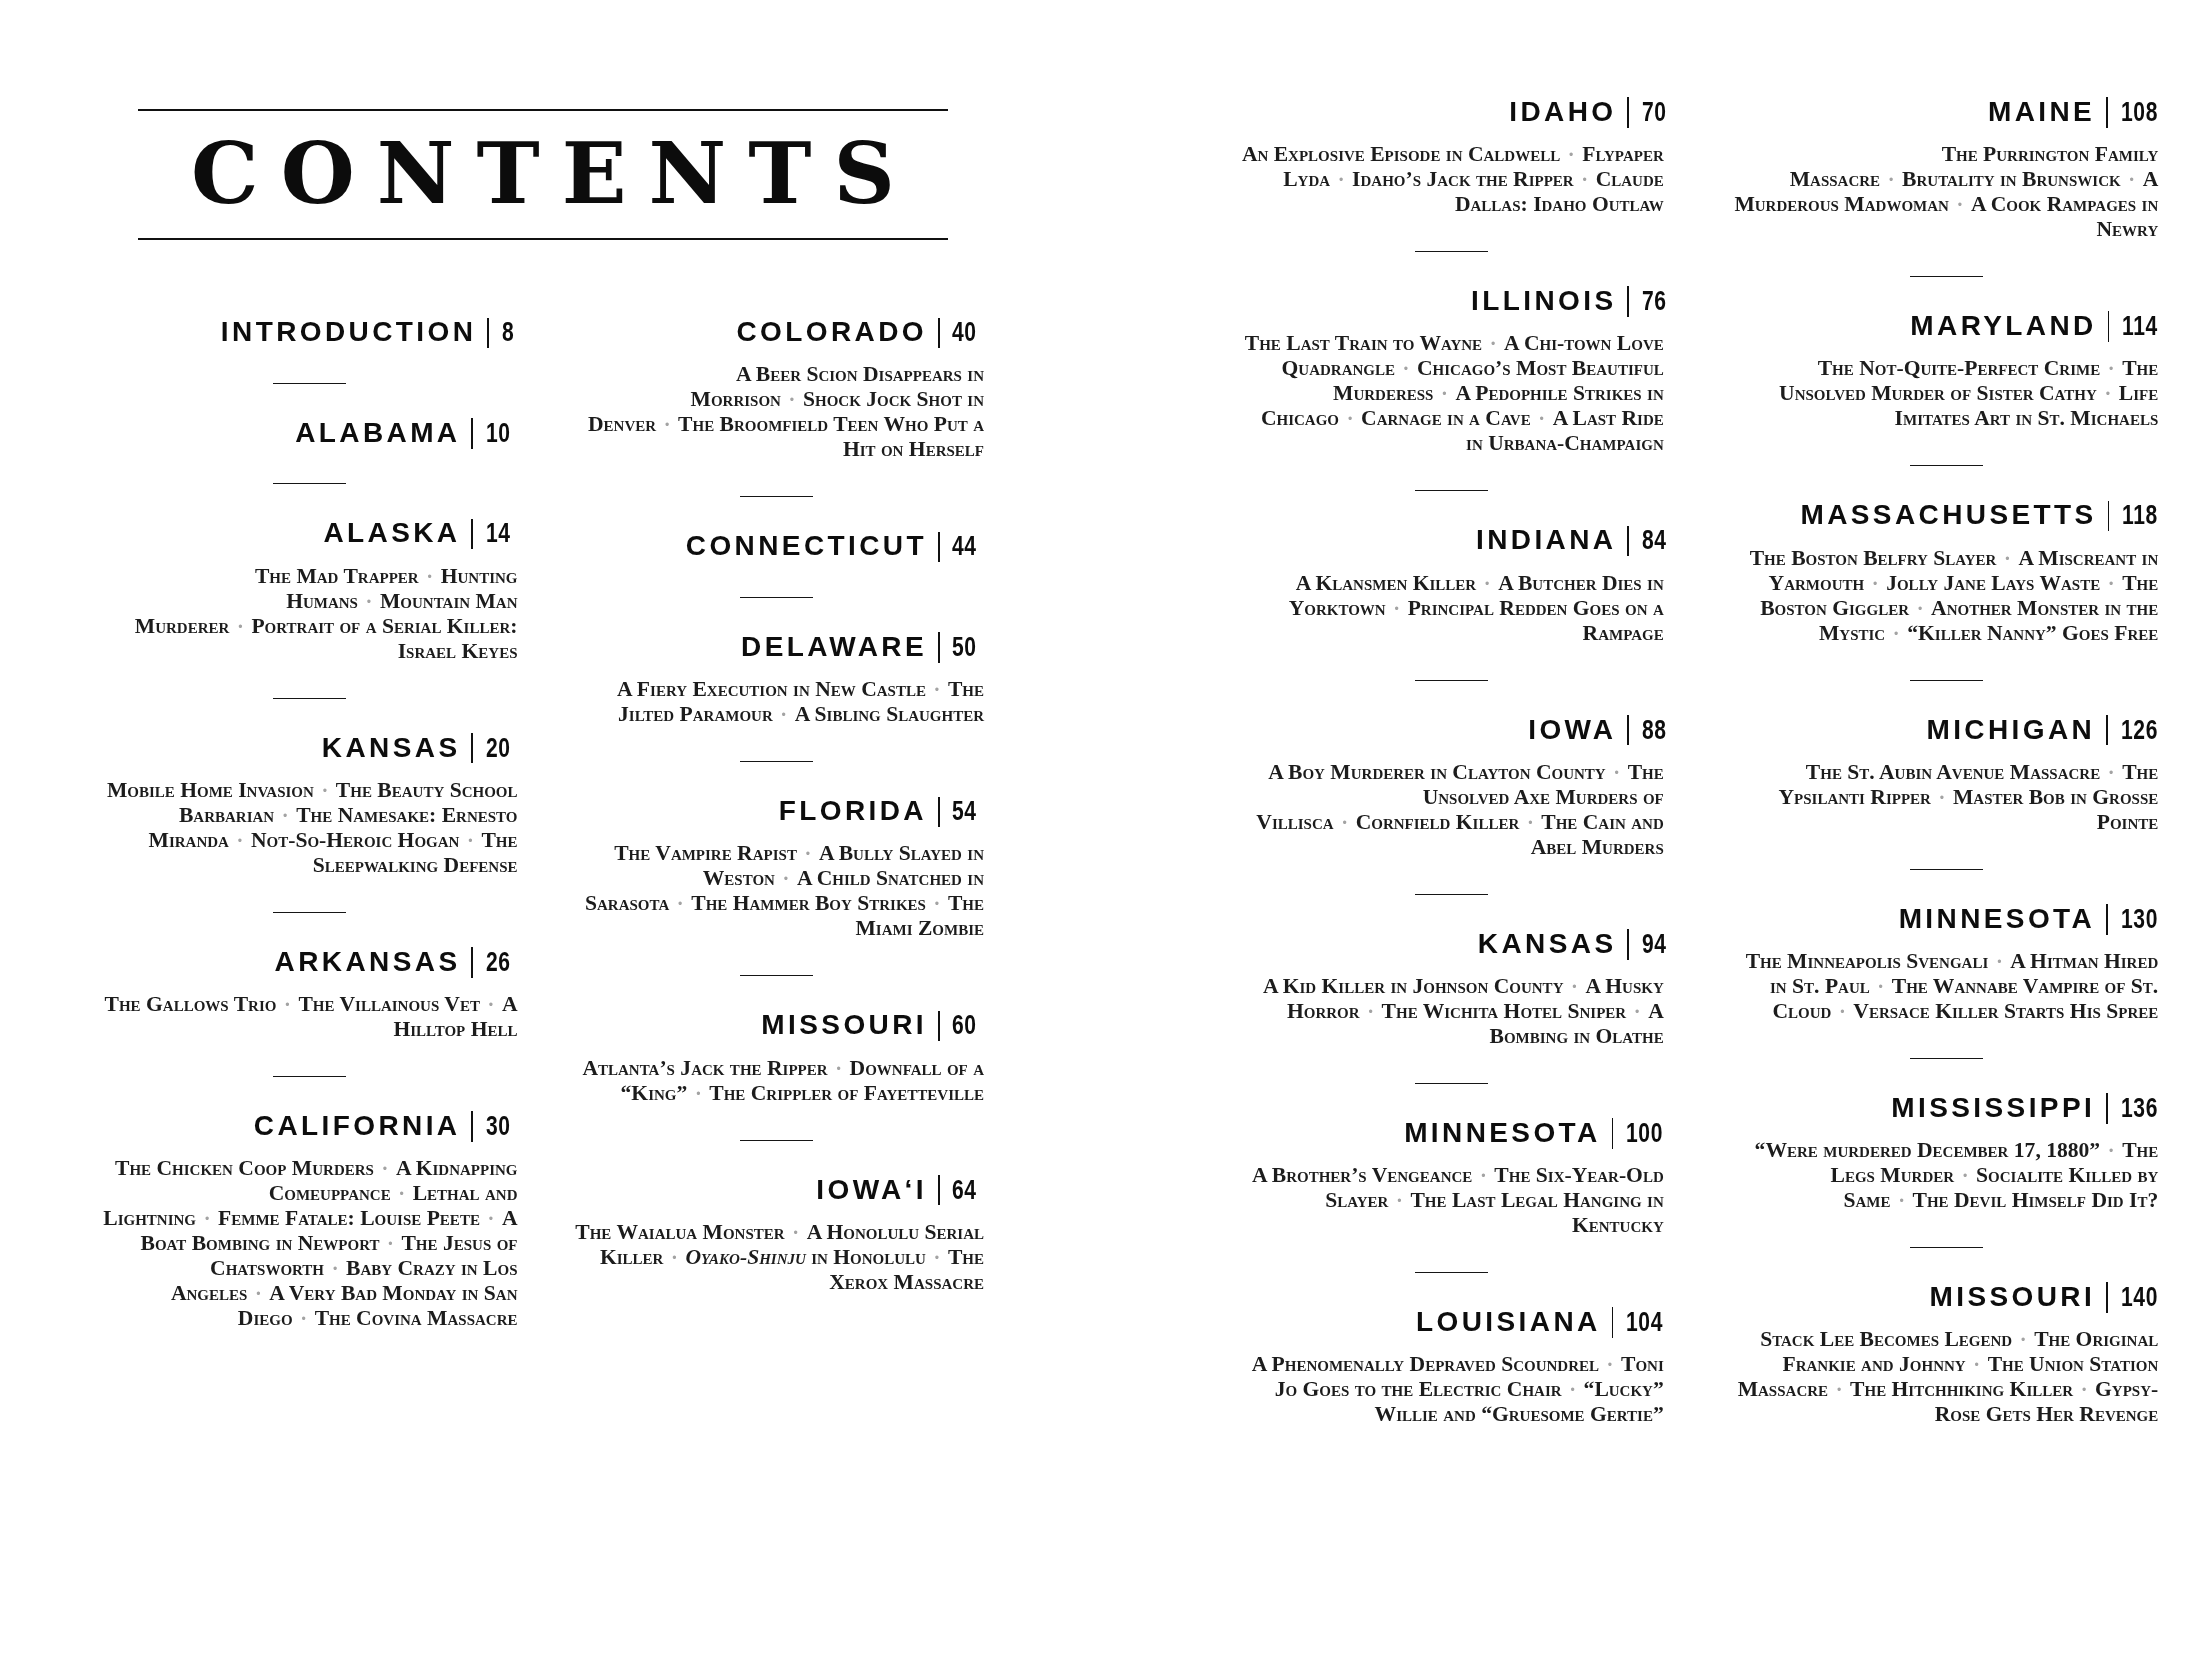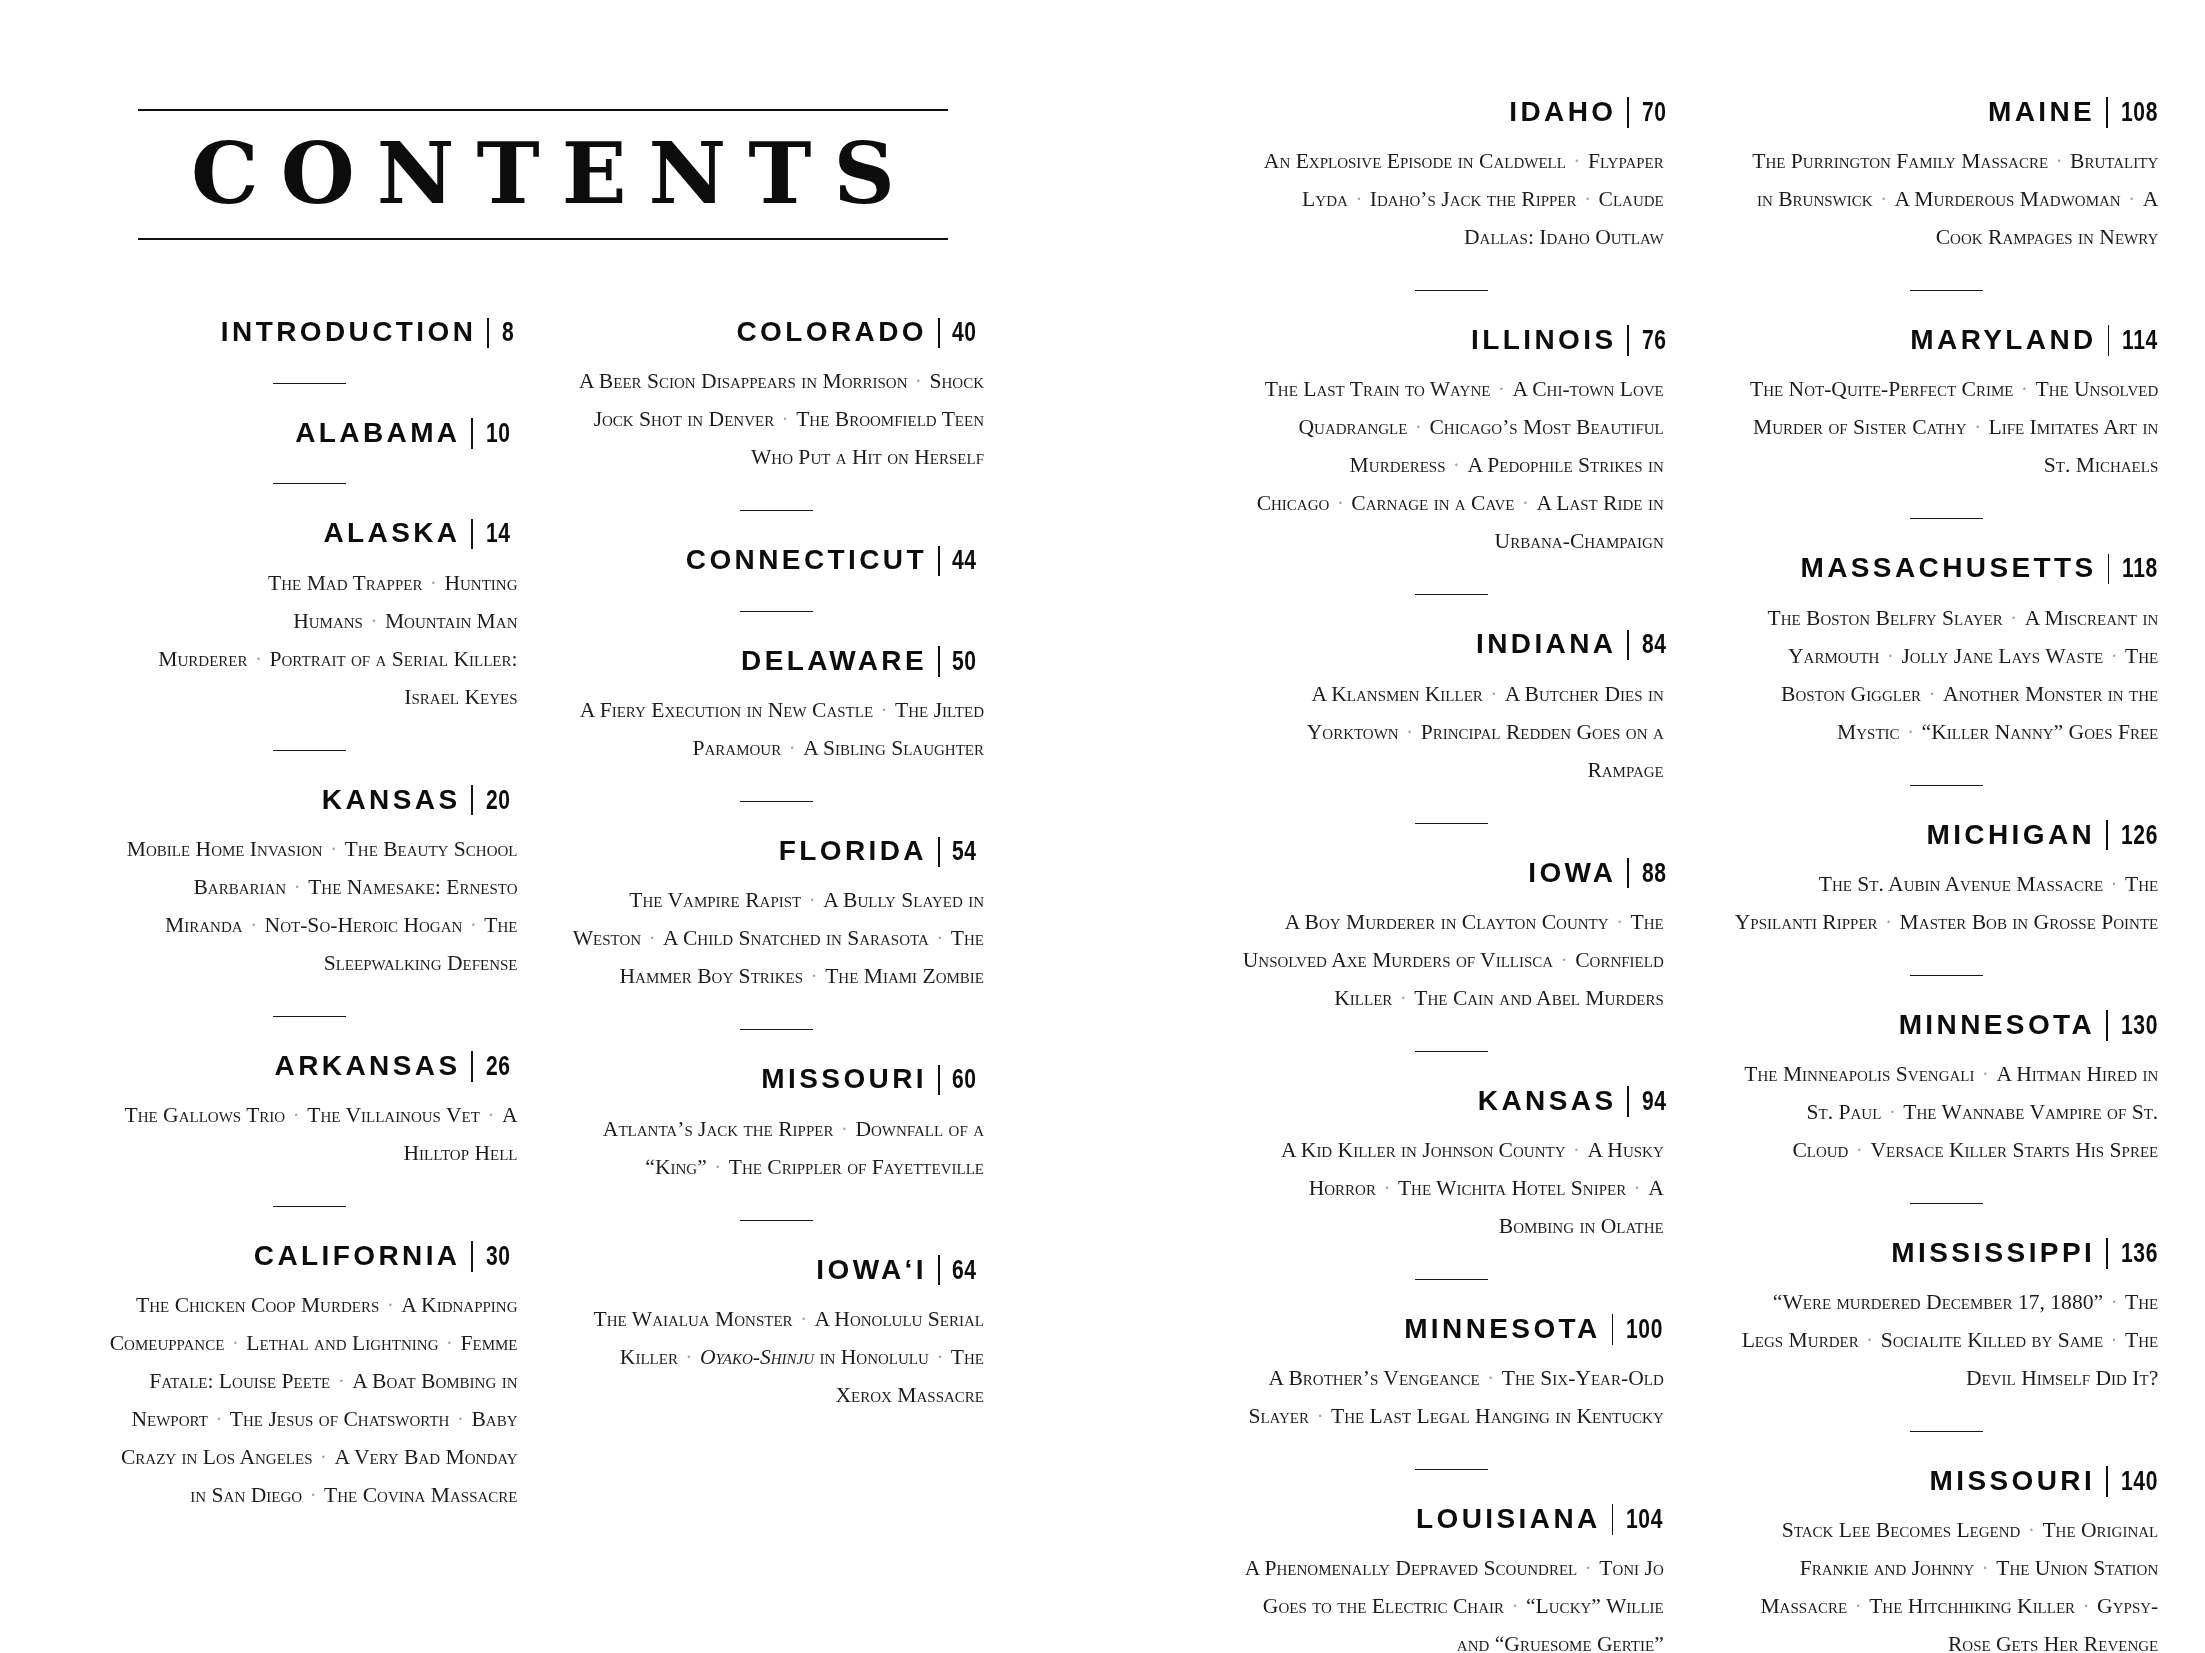--- a/index.html
+++ b/index.html
@@ -67,24 +67,25 @@
     font-family:"Liberation Sans", sans-serif;
     font-weight:bold;
     font-size:27px;
     letter-spacing:0.8px;
     transform:scaleX(.78);
     transform-origin:left center;
   }
   .entries{
     font-variant:small-caps;
     font-size:21.6px;
-    line-height:38px;
+    line-height:25px;
     color:#1c1c1c;
     max-width:424px;
     margin:0 auto;
+    font-weight:bold;
   }
   .entries em{ font-style:italic;margin-top:36px; }
   .dot{
     color:var(--dot);
     margin:0 7.6px;
     font-size:20.4px;
   }
   .section-divider{
     border:0; border-top:1.7px solid #161616;
     width:73px; height:0;

